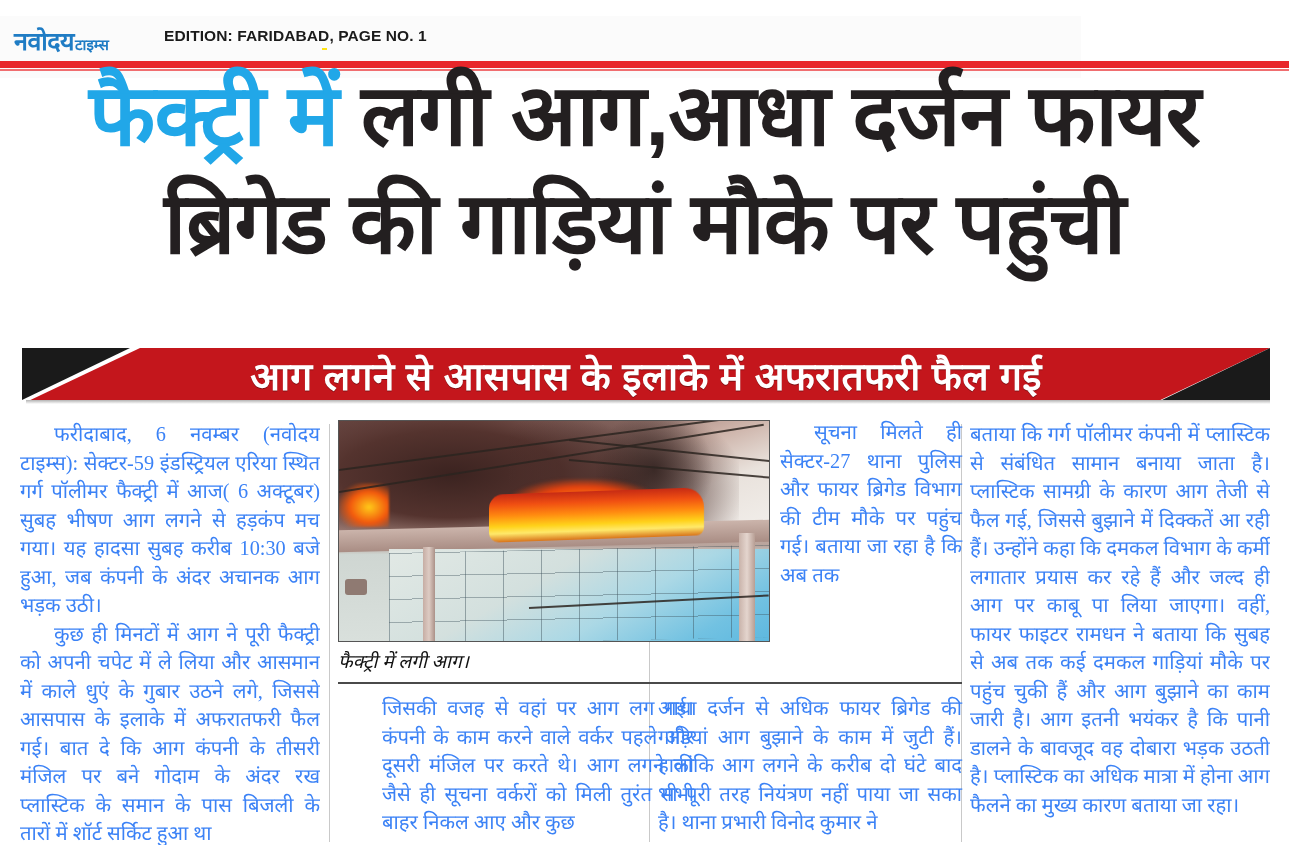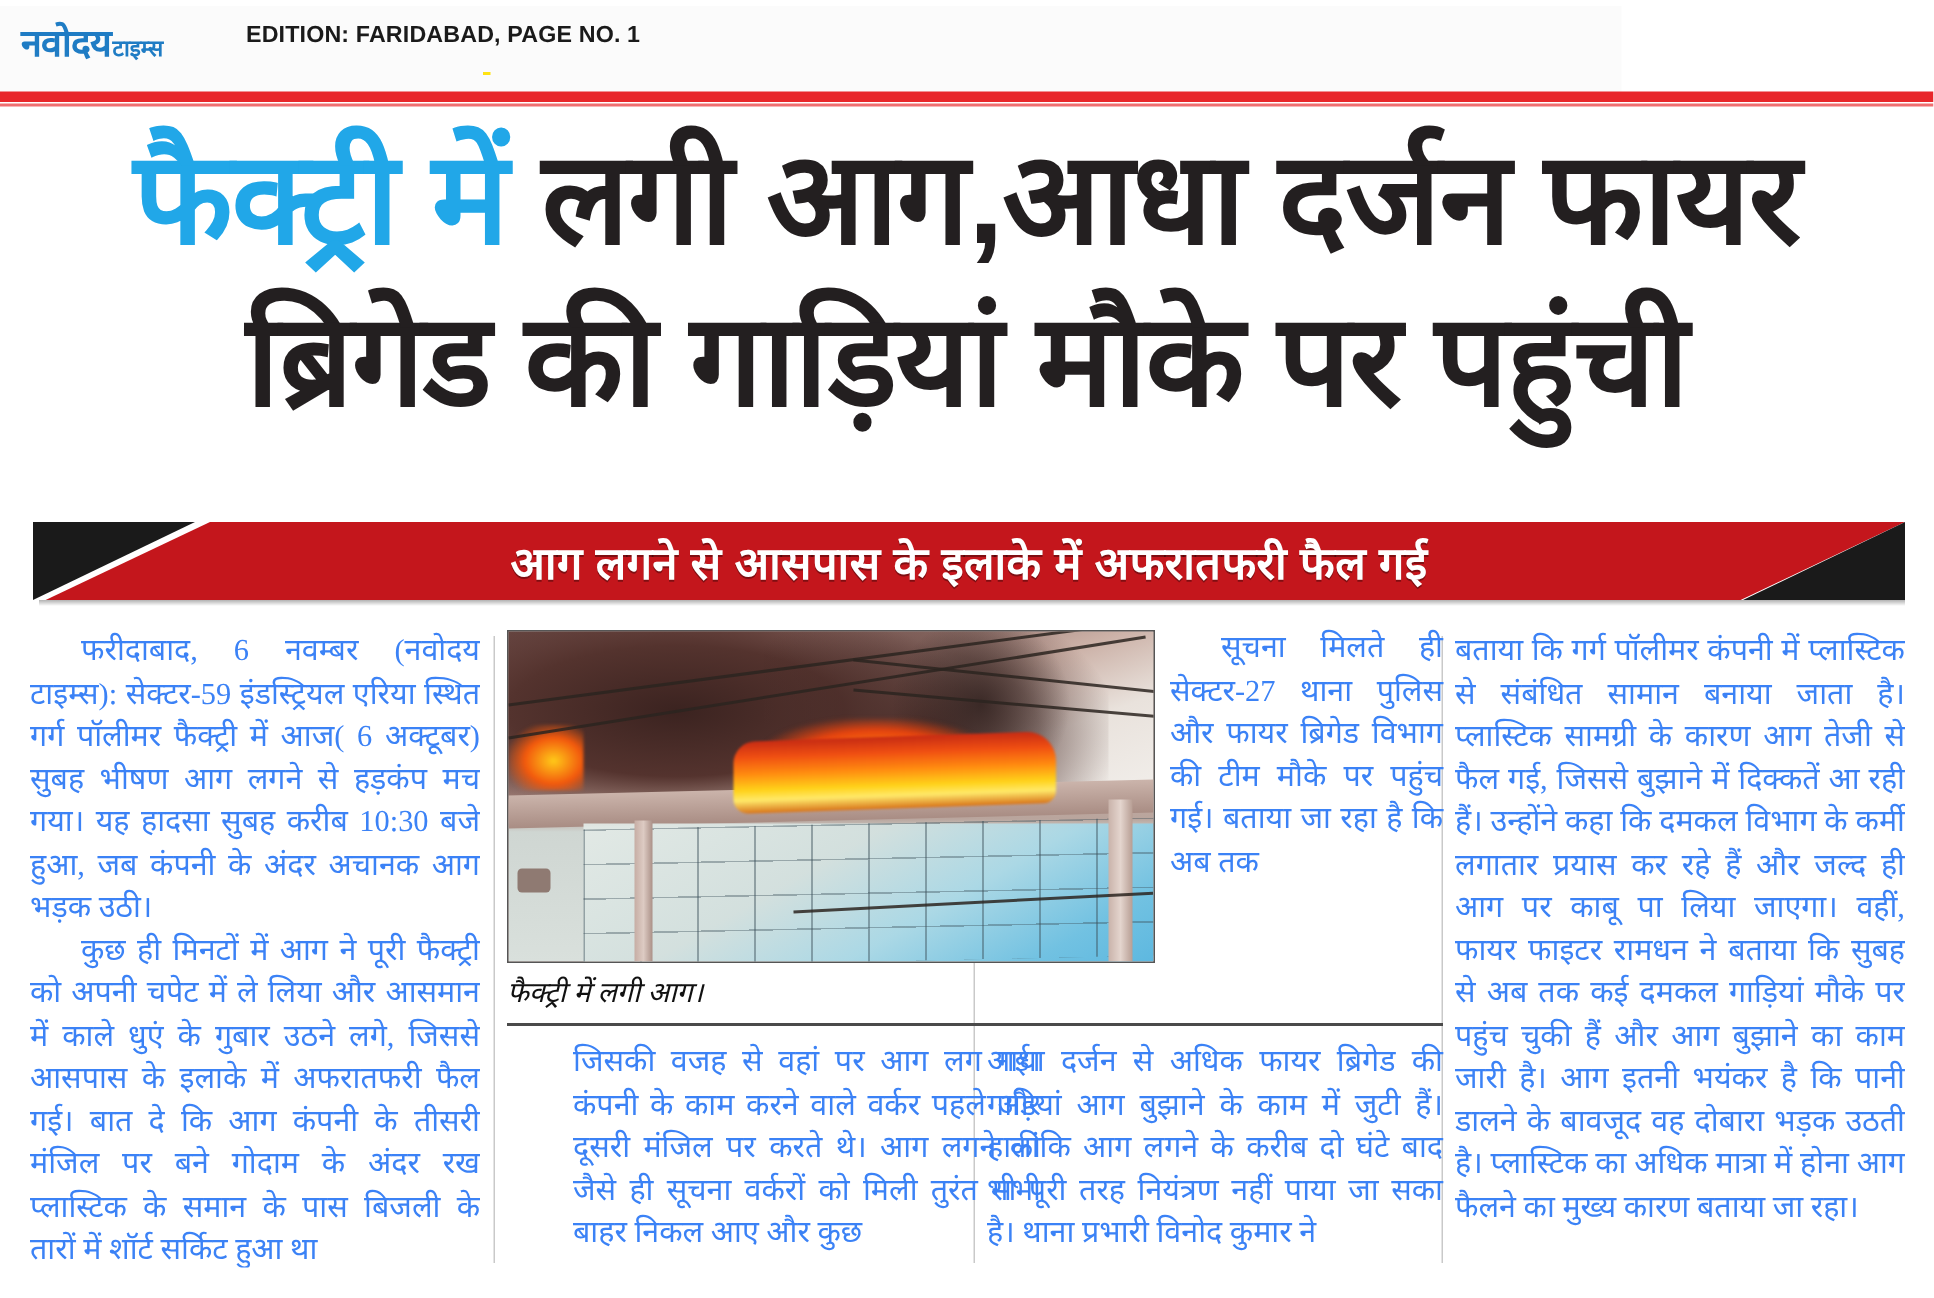--- a/index.html
+++ b/index.html
@@ -6,21 +6,21 @@
   html,body{margin:0;padding:0;}
   body{
     width:1289px;height:865px;
     background:#ffffff;
     font-family:"Liberation Serif","DejaVu Serif",serif;
     overflow:hidden;
     position:relative;
   }
   
   .header{
-    position:absolute;left:0;top:4px;width:1081px;height:62px;
+    position:absolute;left:0;top:16px;width:1081px;height:62px;
     background:#fbfbfb;
   }
   .masthead{
     position:absolute;left:14px;top:11px;width:140px;height:28px;
     display:flex;align-items:center;
   }
   .masthead .nav-word{
     font-family:"Liberation Sans","DejaVu Sans",sans-serif;
     font-weight:bold;font-size:25px;color:#1f7cc4;line-height:1;
     letter-spacing:-0.5px;
@@ -63,21 +63,21 @@
   }
   .hl-line{
     font-family:"Liberation Sans","DejaVu Sans",sans-serif;
     font-weight:bold;
     font-size:86px;
     line-height:1.0;
     color:#231f20;
     letter-spacing:-1px;
     white-space:nowrap;
   }
-  .hl-line.l1{margin-top:18px;}
+  .hl-line.l1{}
   .hl-line.l2{margin-top:22px;}
   .hl-blue{color:#21a7e8;}
   
   .banner-wrap{
     position:absolute;left:22px;top:348px;width:1248px;height:58px;
   }
   .banner{
     position:absolute;left:0;top:0;width:1248px;height:52px;
     background:#c4161c;
     overflow:hidden;
@@ -99,21 +99,21 @@
   }
   .banner .tri-r{
     position:absolute;right:0;bottom:0;width:0;height:0;
     border-right:108px solid #1a1a1a;
     border-top:52px solid transparent;
   }
   .banner-text{
     position:absolute;left:0;top:0;width:1248px;height:52px;
     display:flex;align-items:center;justify-content:center;
     font-family:"Liberation Sans","DejaVu Sans",sans-serif;
-    font-weight:bold;font-size:30px;color:#ffffff;
+    font-weight:bold;font-size:39px;color:#ffffff;
     letter-spacing:0.3px;white-space:nowrap;
     text-shadow:0 1px 0 rgba(0,0,0,.35);
   }
   .banner-shadow{
     position:absolute;left:4px;top:52px;width:1244px;height:4px;
     background:linear-gradient(to bottom,rgba(0,0,0,.30),rgba(0,0,0,0));
   }
   
   .cols{
     position:absolute;left:20px;top:420px;width:1250px;height:425px;

